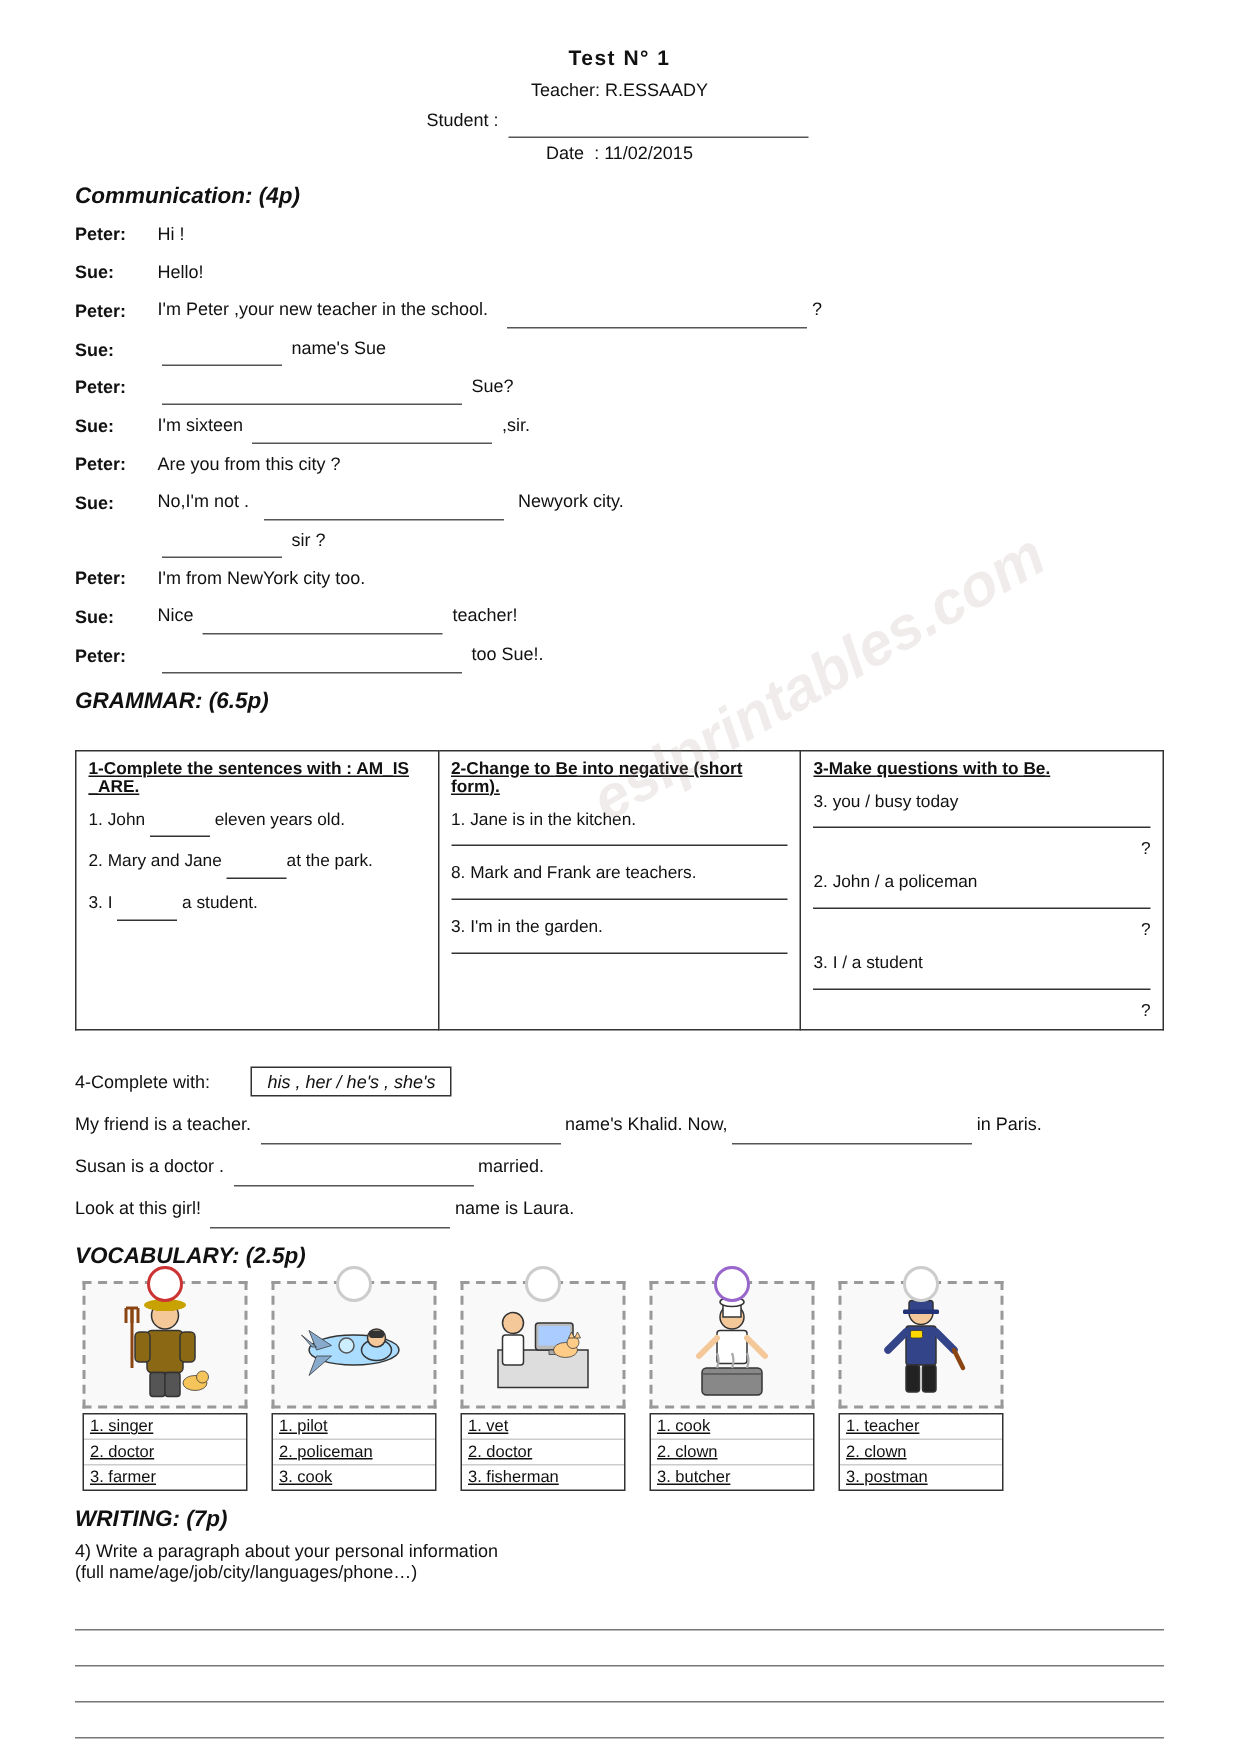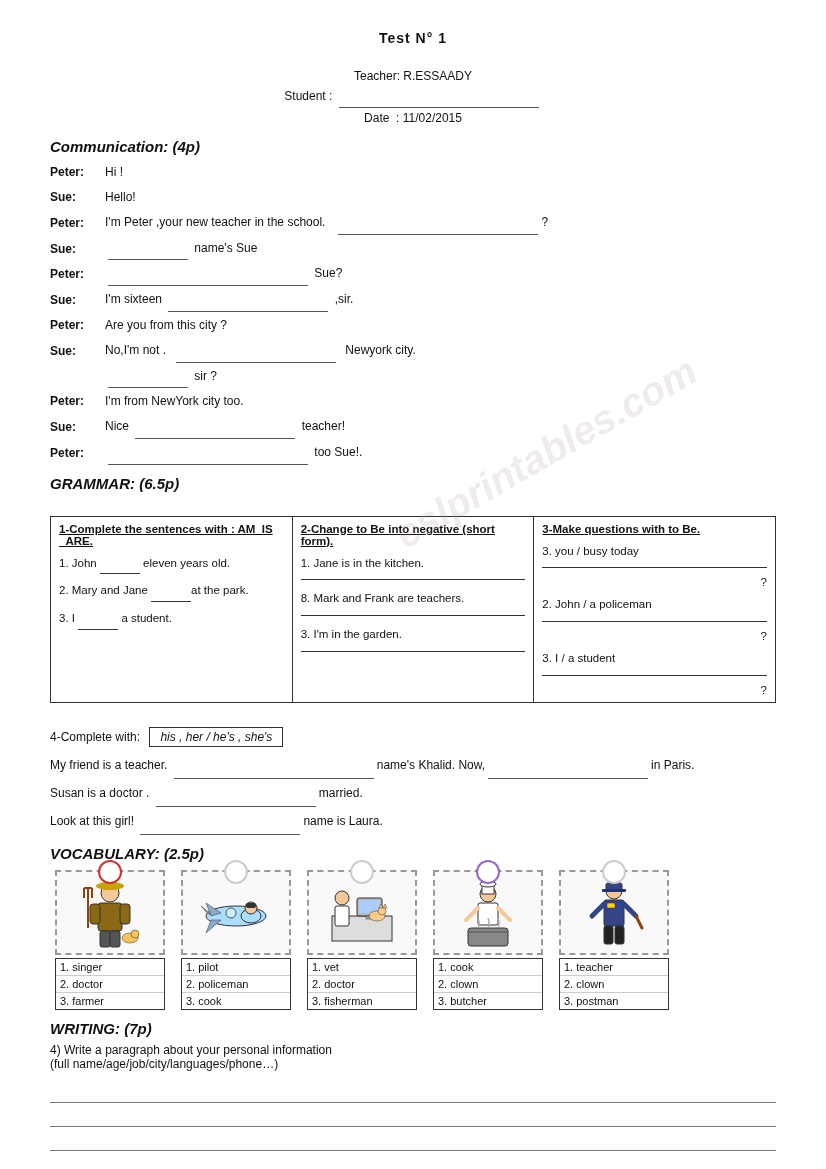--- a/index.html
+++ b/index.html
@@ -9,21 +9,21 @@
       font-size: 12px;
       color: #111;
       width: 826px;
       min-height: 1169px;
       padding: 30px 50px 30px 50px;
     }
     .page-title {
       text-align: center;
       font-size: 14px;
       font-weight: bold;
-      margin-bottom: 20px;
+      margin-bottom: 4px;
       letter-spacing: 1px;
     }
     .header-info {
       text-align: center;
       font-size: 12px;
       line-height: 1.7;
       margin-bottom: 8px;
     }
     .dotted-line {
       display: inline-block;
@@ -107,32 +107,33 @@
     .complete-with {
       margin: 10px 0 6px 0;
       font-size: 12px;
     }
     .word-box {
       display: inline-block;
       border: 1.5px solid #333;
       padding: 2px 10px;
       font-style: italic;
       font-size: 12px;
-      margin-left: 6px;
+      margin-left: 24px;
     }
     .fill-sentence {
       line-height: 2.1;
       margin: 2px 0;
     }
     
     .vocab-images {
       display: flex;
       gap: 6px;
       margin: 8px 0 4px 0;
       align-items: flex-end;
+      text-decoration: underline;
     }
     .vocab-item {
       display: flex;
       flex-direction: column;
       align-items: center;
       width: 120px;
     }
     .vocab-img-box {
       width: 110px;
       height: 85px;

